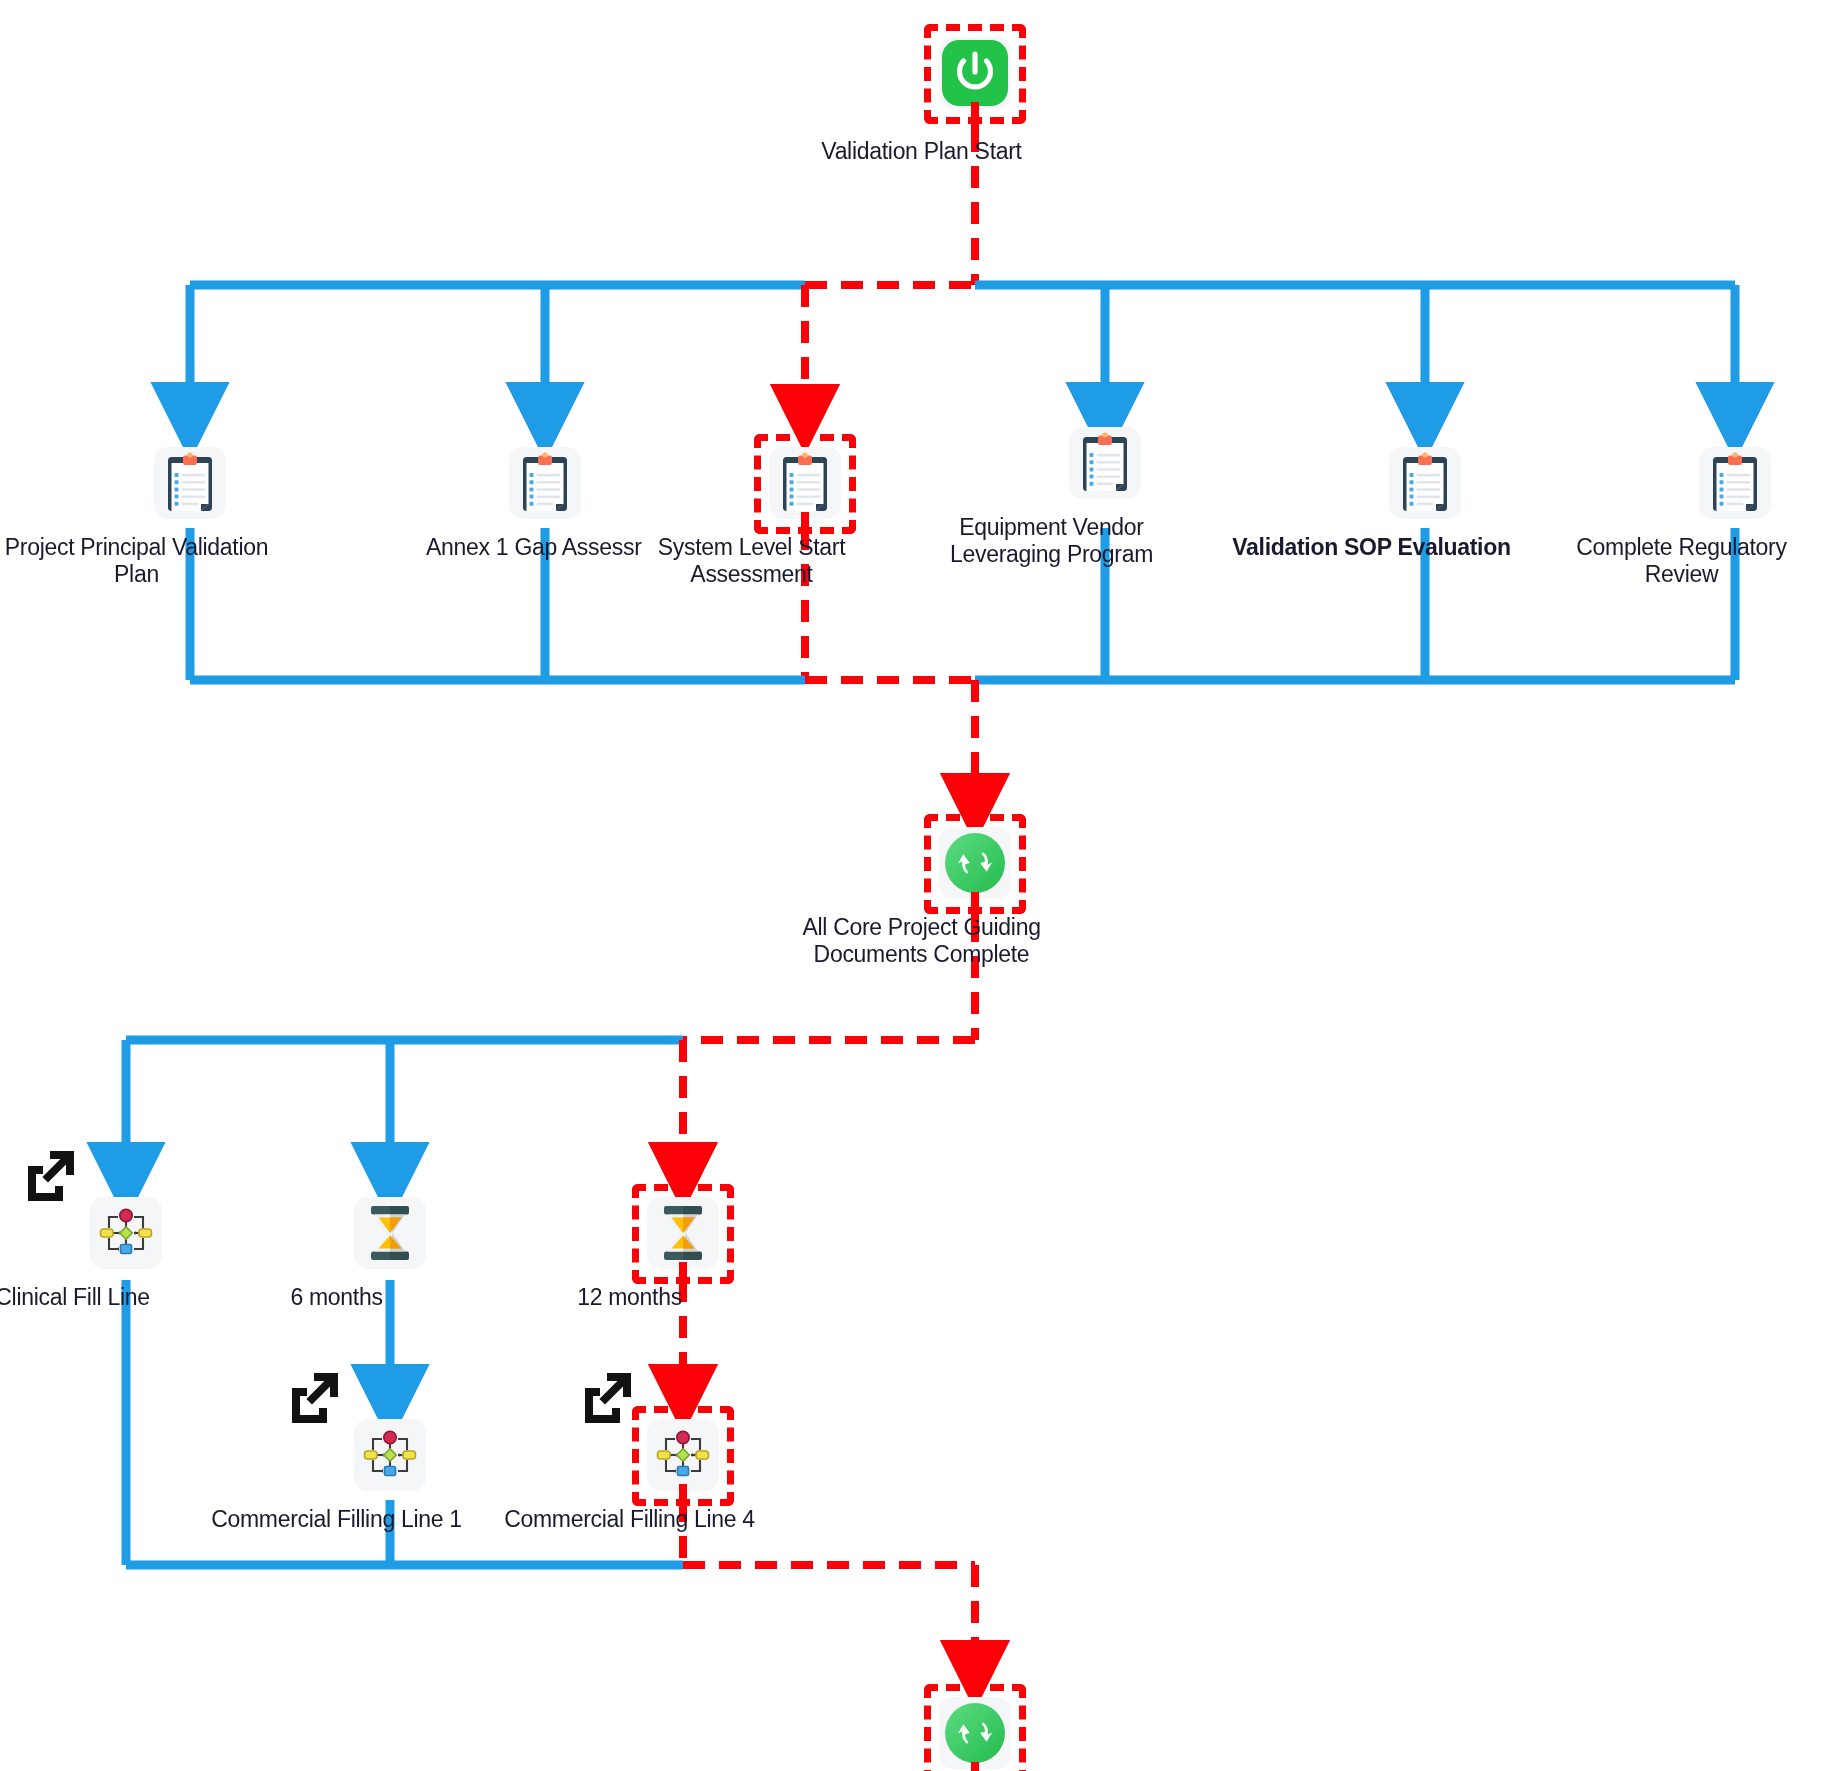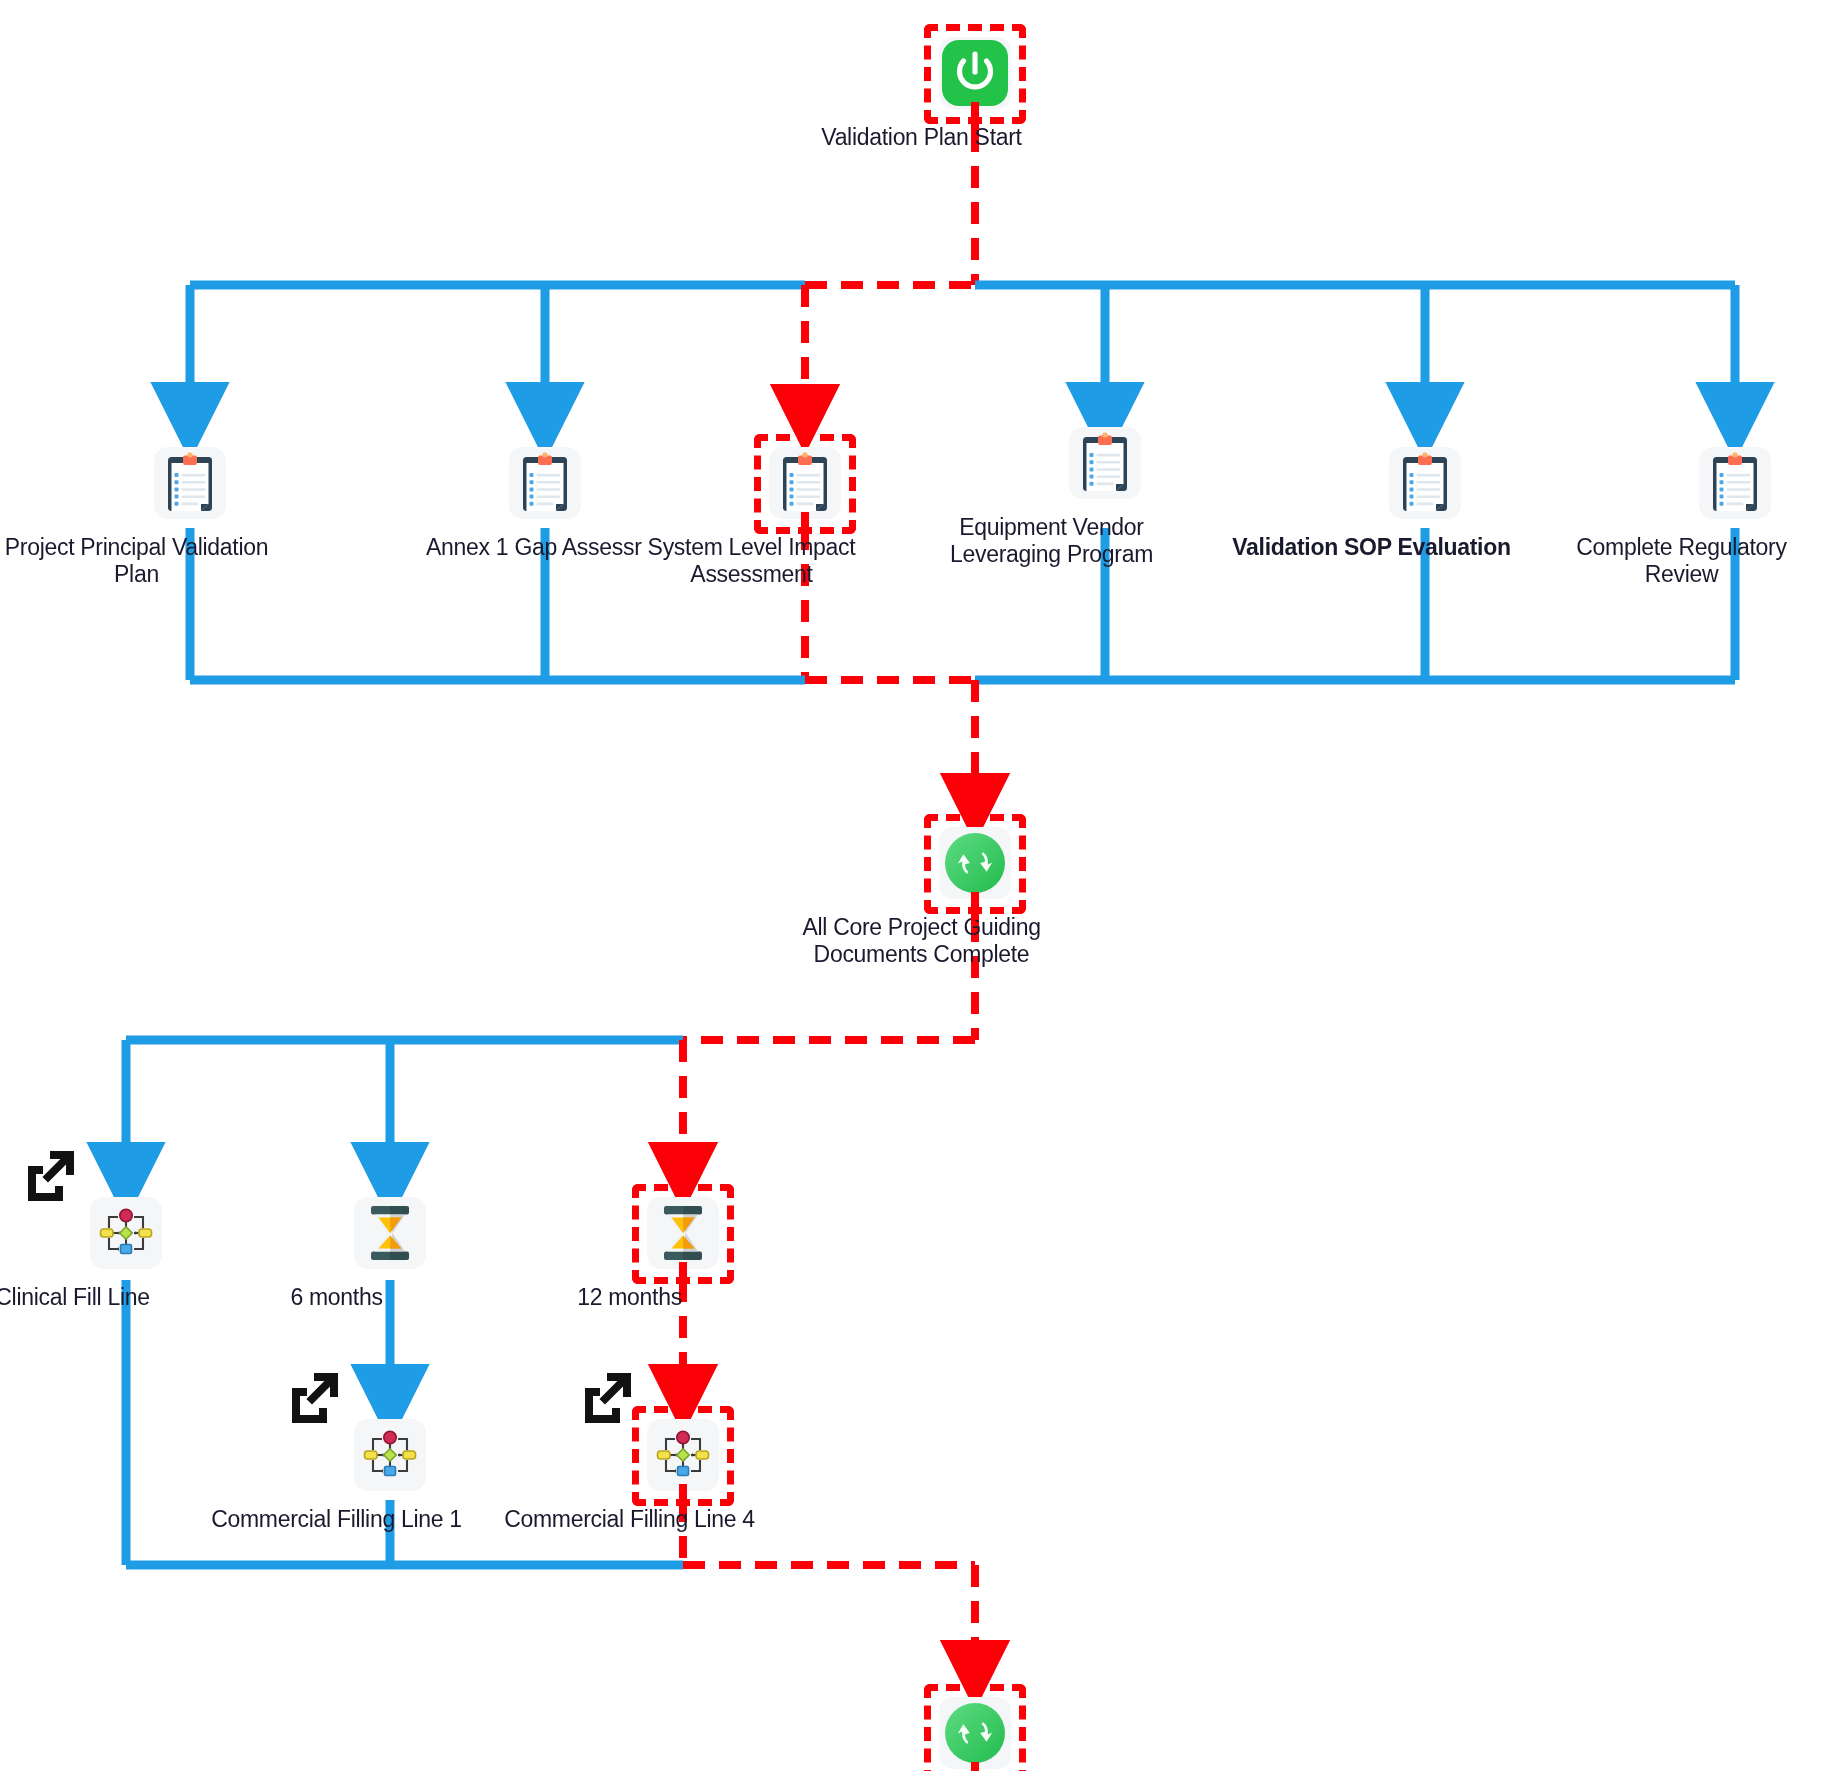--- a/index.html
+++ b/index.html
@@ -154,21 +154,21 @@
       <path d="M683,1500 L683,1565" stroke="#fb0007" stroke-width="8" stroke-dasharray="22 14"></path>
 
       <path d="M126,1565 L683,1565" stroke="#1f9ce6" stroke-width="9"></path>
       <path d="M683,1565 L975,1565" stroke="#fb0007" stroke-width="8" stroke-dasharray="22 14"></path>
 
       <path d="M975,1565 L975,1672" stroke="#fb0007" stroke-width="8" stroke-dasharray="22 14" marker-end="url(#arrowRed)"></path>
     </g>
   </svg>
 
   <div id="node-layer">
-      <div class="node" style="left: 932px; top: 30px; width: 86px;">
+      <div class="node" style="left: 932px; top: 30px; width: 86px; gap: 14px;">
         <div class="node-icon-wrap">
           <div class="node-icon-bg"></div>
           <div class="node-icon"><svg viewBox="0 0 72 72" width="72" height="72">
     <rect x="3" y="3" width="66" height="66" rx="17" fill="#23c248"></rect>
     <path d="M36 17 L36 35" stroke="#fff" stroke-width="5.2" stroke-linecap="round"></path>
     <path d="M24.5 24 A15.5 15.5 0 1 0 47.5 24" stroke="#fff" stroke-width="5.2" fill="none" stroke-linecap="round"></path>
   </svg></div>
           <div class="sel-box"></div>
           <div class="sel-tick"></div>
         </div>
@@ -237,21 +237,21 @@
               <rect x="20.5" y="40.4" width="4" height="4" rx="1" fill="#4aa8e8"></rect>
               <rect x="27.5" y="41.199999999999996" width="24" height="2.6" rx="1.3" fill="#dfe6ec"></rect>
               <rect x="20.5" y="47.6" width="4" height="4" rx="1" fill="#4aa8e8"></rect>
               <rect x="27.5" y="48.4" width="24" height="2.6" rx="1.3" fill="#dfe6ec"></rect>
               <rect x="20.5" y="54.8" width="4" height="4" rx="1" fill="#4aa8e8"></rect>
               <rect x="27.5" y="55.599999999999994" width="17" height="2.6" rx="1.3" fill="#dfe6ec"></rect>
   </svg></div>
           <div class="sel-box"></div>
           <div class="sel-tick"></div>
         </div>
-        <div class="node-label" style="width: 300px; margin-left: -107px;">System Level Impact
+        <div class="node-label" style="width: 300px; margin-left: -107px;">System Level Start
 Assessment</div>
       </div>
       <div class="node" style="left: 1062px; top: 420px; width: 86px;">
         <div class="node-icon-wrap">
           <div class="node-icon-bg"></div>
           <div class="node-icon"><svg viewBox="0 0 72 72" width="72" height="72">
     <rect x="14" y="10" width="44" height="54" rx="3.5" fill="#2d4356"></rect>
     <path d="M17.5 16 H54.5 V57 L47 64 H17.5 Z" fill="#ffffff"></path>
     <path d="M54.5 57 L47 64 V57 Z" fill="#2d4356"></path>
     <rect x="29" y="8.5" width="14" height="9.5" rx="2.2" fill="#fc6e51"></rect>

